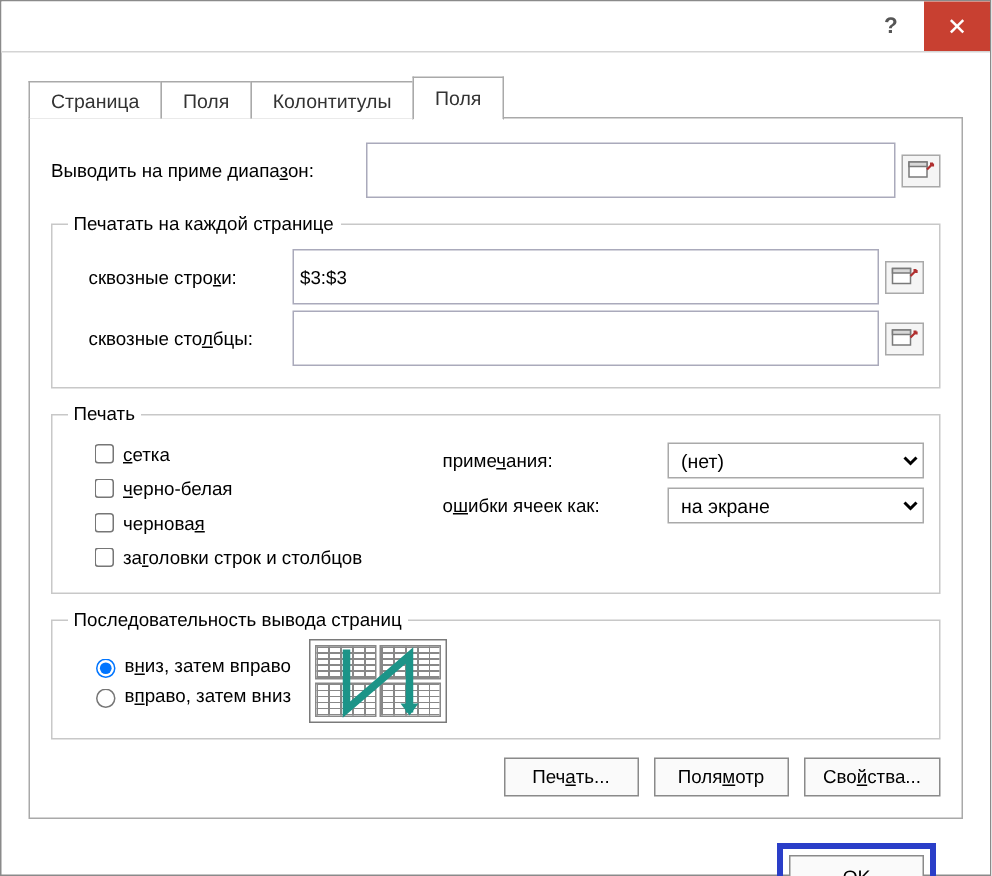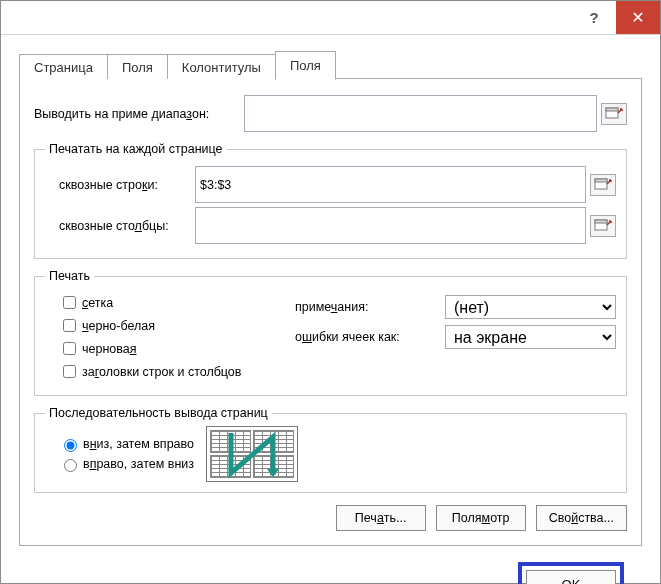--- a/index.html
+++ b/index.html
@@ -101,21 +101,21 @@
   .print-left { width: 250px; }
   .print-right { flex: 1; }
   .chk { display: flex; align-items: center; margin: 4px 0; padding-left: 14px;}
   .chk input { margin-right: 6px; }
   .sel-row { display: flex; align-items: center; margin: 6px 0; }
   .sel-row .sel-lbl { width: 150px; }
   .sel-row select {
     flex: 1; height: 24px;
     border: 1px solid #a9a9a9;
     background: #fff;
-    font-size: 16px;
+    font-size: 13px;
     padding-left: 4px;
   }
   .order-body { display: flex; align-items: center; gap: 12px; padding-left: 14px; }
   .radio-col .radio { display: flex; align-items: center; margin: 4px 0; }
   .radio input { margin-right: 6px; }
   .order-preview {
     width: 92px; height: 56px;
     border: 1px solid #7a7a7a;
     background: #fff;
     position: relative;

